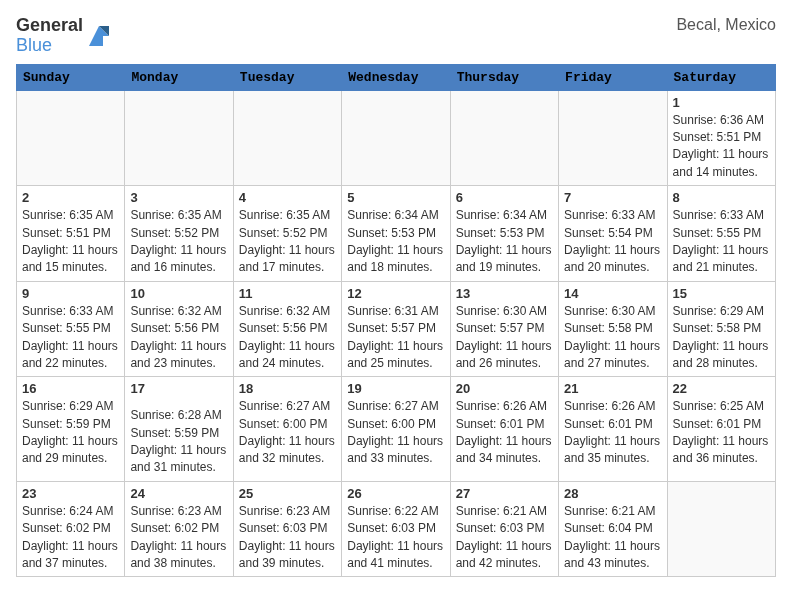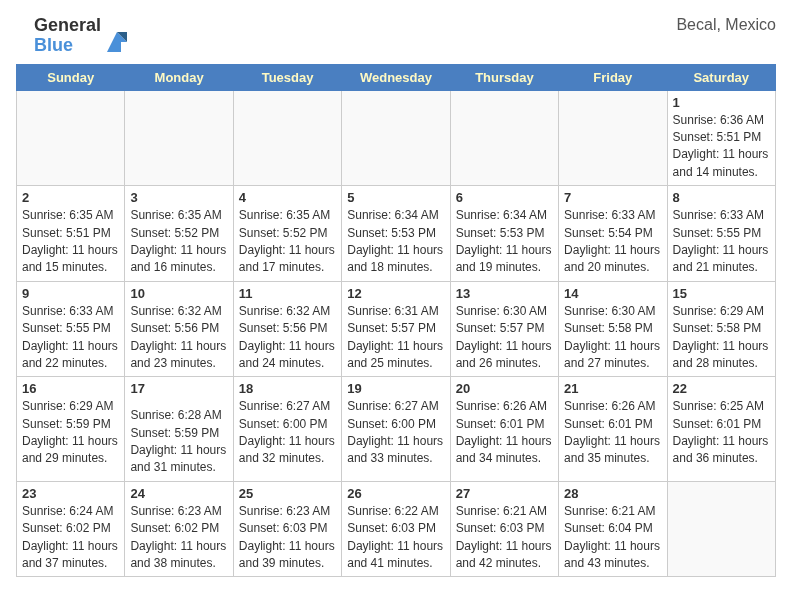--- a/index.html
+++ b/index.html
@@ -11,36 +11,35 @@
       padding: 16px;
     }
     .header {
       display: flex;
       justify-content: space-between;
       align-items: flex-start;
       margin-bottom: 8px;
     }
     .logo {
       display: flex;
-      align-items: flex-end;
-      margin-left: 18px;
+      align-items: center;
     }
     .logo-text {
       display: flex;
       flex-direction: column;
       line-height: 1.1;
     }
     .logo-general {
       font-size: 18px;
       font-weight: bold;
       color: #333;
     }
     .logo-blue {
       font-size: 18px;
-      font-weight: bold;
+      font-weight: normal;
       color: #4a90d9;
     }
     .logo-icon {
       width: 28px;
       height: 28px;
       margin-left: 2px;
     }
     .title-block {
       text-align: right;
     }
@@ -53,26 +52,27 @@
       font-size: 16px;
       color: #555;
     }
     .calendar {
       width: 100%;
       border-collapse: collapse;
       border: 1px solid #ccc;
     }
     .calendar th {
       background: #4a7fc1;
-      color: #fef9c3;
+      color: #000000;
       font-size: 13px;
       font-weight: bold;
       padding: 5px 6px;
-      text-align: center;
+      text-align: left;
       border: 1px solid #4a7fc1;
+      font-family: Liberation Mono, monospace;
     }
     .calendar td {
       width: calc(100% / 7);
       vertical-align: top;
       padding: 4px 5px;
       border: 1px solid #ccc;
       font-size: 10.5px;
       color: #333;
       height: 85px;
       background: #fff;

